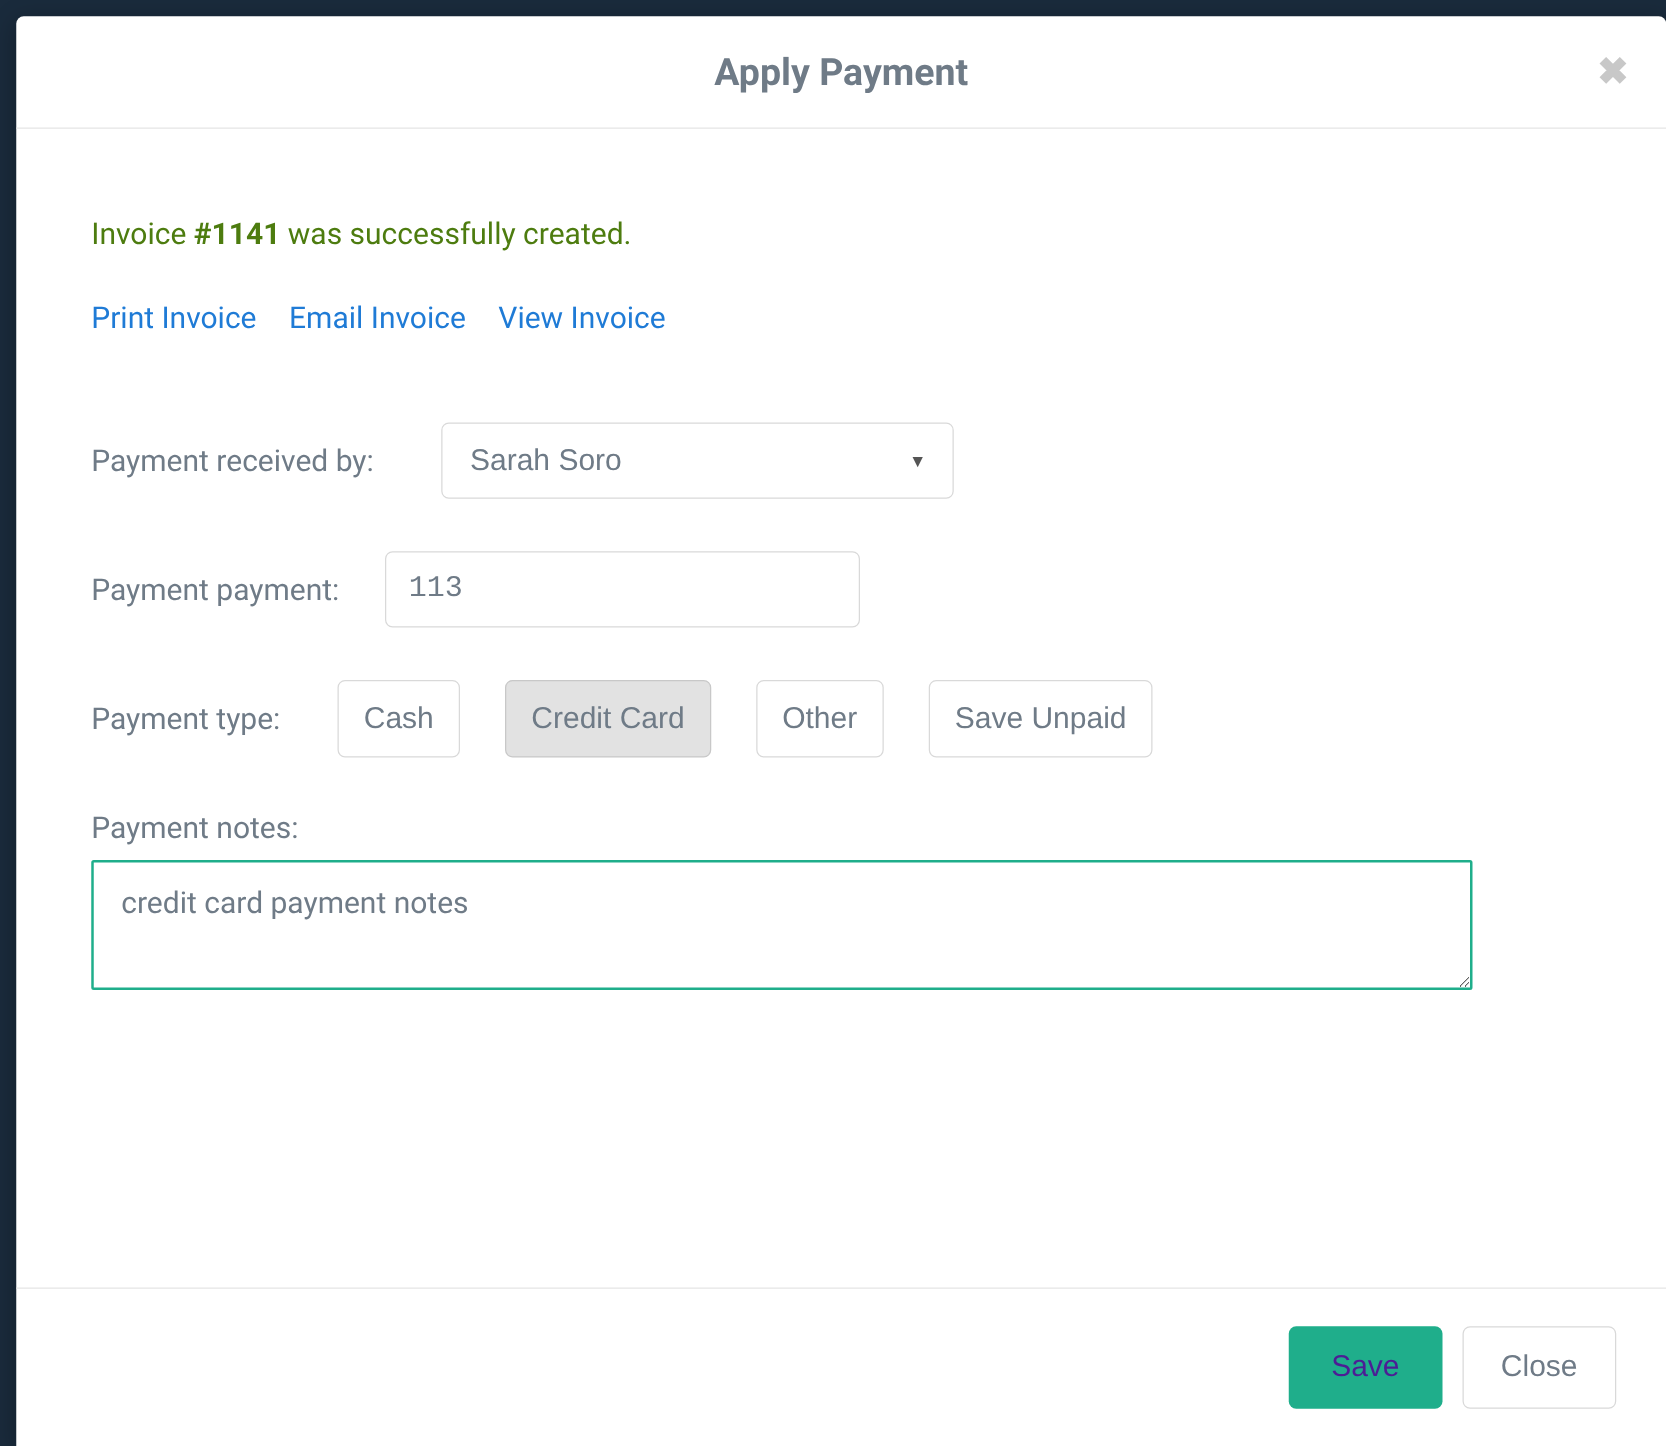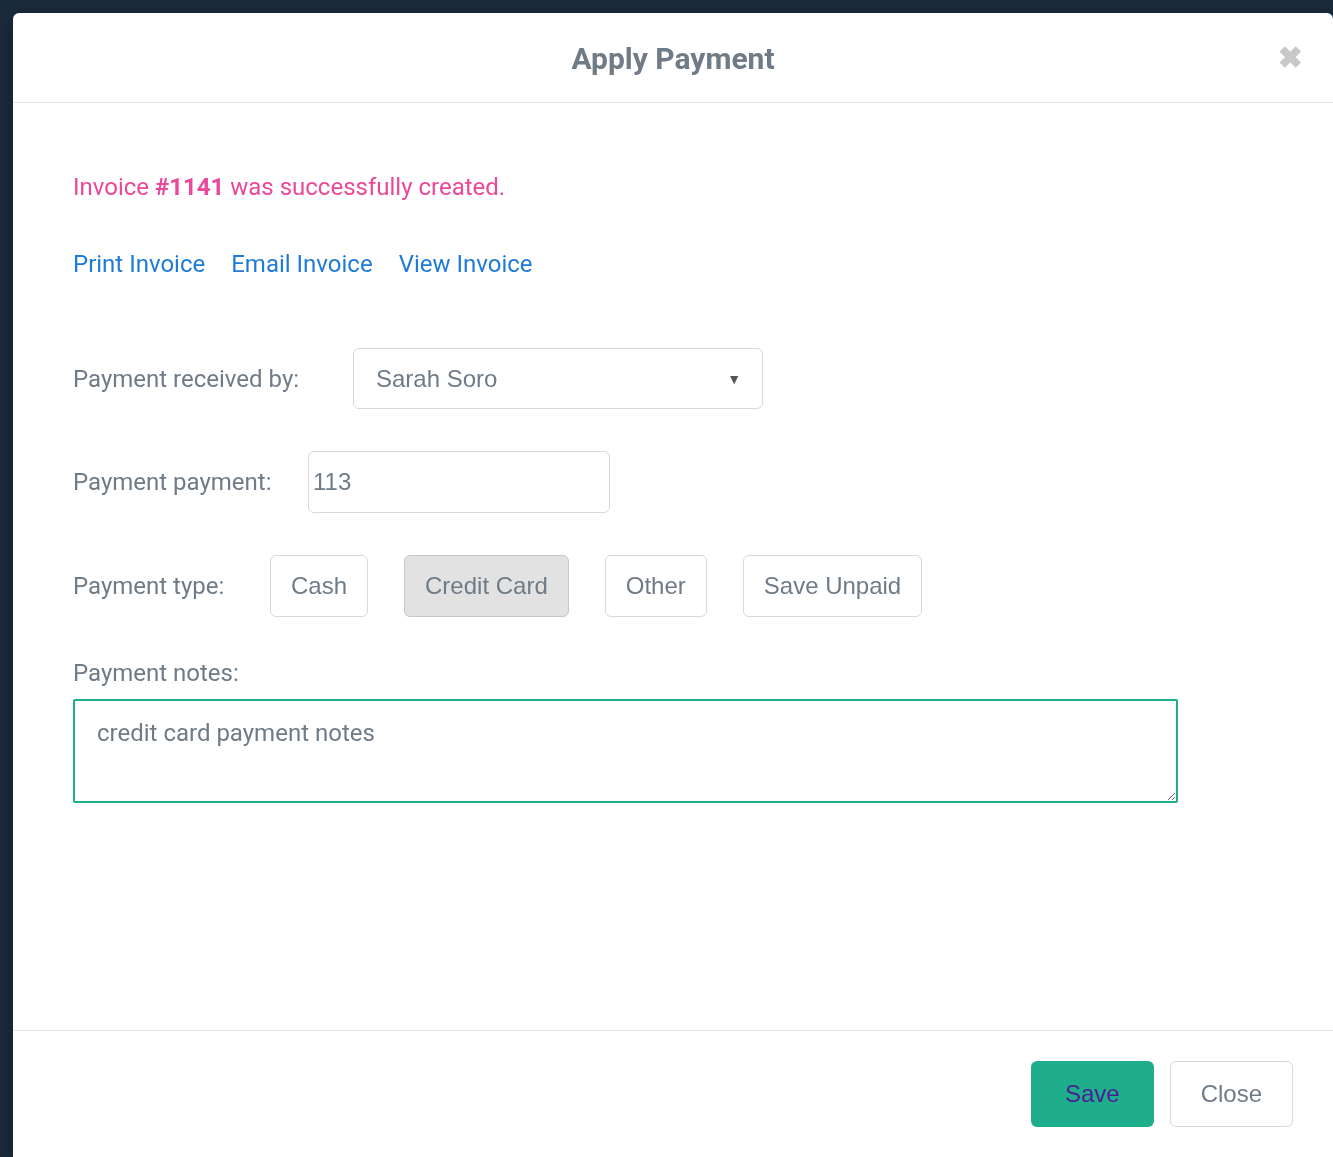--- a/index.html
+++ b/index.html
@@ -44,22 +44,22 @@
     line-height: 1;
     font-weight: 700;
   }
   .modal-body {
     flex: 1;
     padding: 70px 60px 40px 60px;
     overflow: auto;
   }
   .success-msg {
     font-size: 24px;
-    color: #ec4899;
-    margin-bottom: 49px;
+    color: #4d7c0f;
+    margin-bottom: 39px;
   }
   .success-msg .bold { font-weight: 700; }
   .link-row {
     display: flex;
     gap: 26px;
     margin-bottom: 70px;
   }
   .link {
     font-size: 24px;
     color: #1f7bd6;
@@ -100,22 +100,23 @@
     transform: translateY(-50%);
     pointer-events: none;
     font-size: 14px;
     color: #555;
   }
   input.form-control {
     border: 1px solid #d9d9d9;
     border-radius: 6px;
     font-size: 24px;
     color: #6f7b87;
-    padding: 16px 4px;
-    width: 302px;
+    padding: 16px 18px;
+    width: 380px;
+    font-family: Liberation Mono, monospace;
   }
   .btn-group {
     display: flex;
     gap: 36px;
     flex-wrap: wrap;
   }
   .type-btn {
     border: 1px solid #d9d9d9;
     border-radius: 6px;
     background: #fff;

